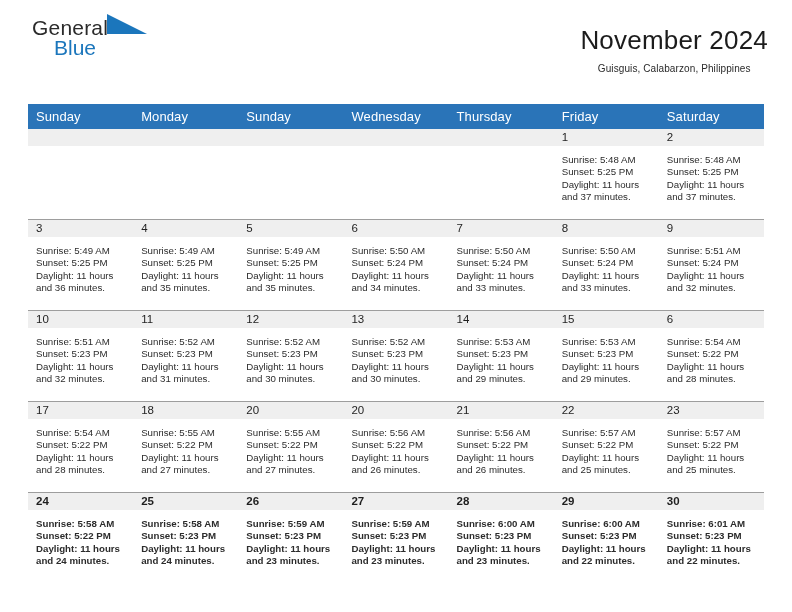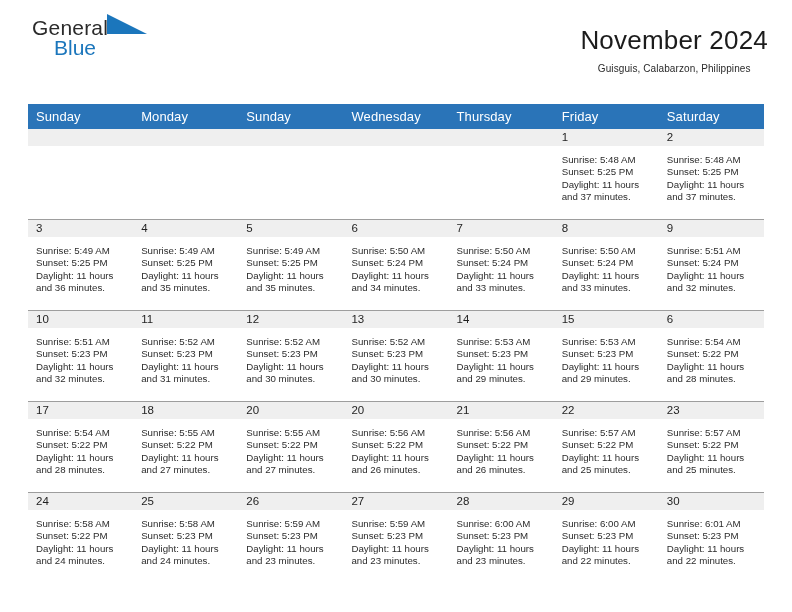--- a/index.html
+++ b/index.html
@@ -99,20 +99,21 @@
   }
   .calendar td {
     vertical-align: top;
     padding: 0;
     height: 90px;
     border-bottom: 1px solid #9d9d9d;
     background: #ffffff;
   }
   .calendar tr.week:last-child td {
     border-bottom: none;
+    font-weight: bold;
   }
   .daynum-band {
     background: #efefef;
     height: 17px;
     padding: 1px 0 1px 8px;
     box-sizing: border-box;
     font-size: 11.5px;
     color: #1f1f1f;
     line-height: 15px;
   }

